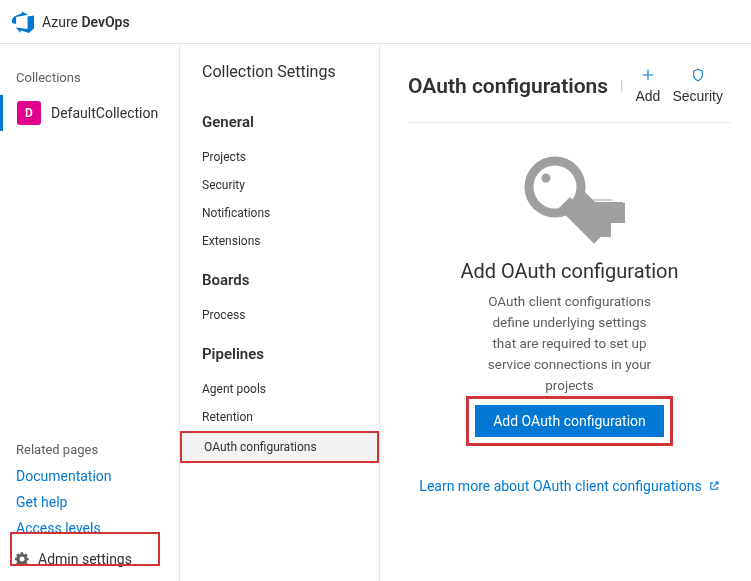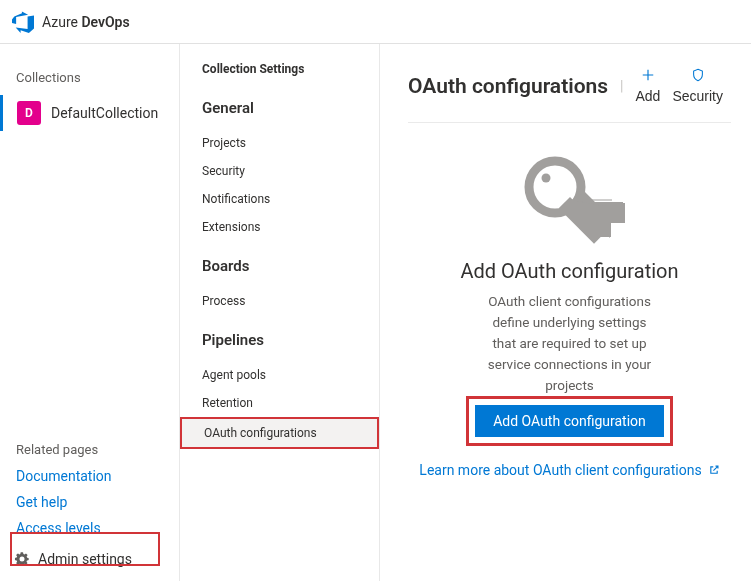--- a/index.html
+++ b/index.html
@@ -79,23 +79,23 @@
     margin: 4px 10px 8px 10px;
   }
 
   
   .col-settings {
     width: 200px;
     border-right: 1px solid #e8e8e8;
     padding: 18px 0 0 22px;
   }
   .col-settings h2 {
-    font-size: 12px;
-    font-weight: 700;
-    margin-bottom: 23px;
+    font-size: 16px;
+    font-weight: 400;
+    margin-bottom: 32px;
   }
   .cat { font-size: 15px; font-weight: 600; margin: 16px 0 12px; }
   .cat:first-of-type { margin-top: 8px; }
   .nav-item {
     font-size: 12px;
     color: #323130;
     padding: 7px 0;
     cursor: pointer;
   }
   .nav-item.selected {
@@ -164,20 +164,21 @@
     margin-bottom: 16px;
   }
   .learn-more {
     color: #0078d4;
     font-size: 14px;
     text-decoration: none;
     cursor: pointer;
     display: flex;
     align-items: center;
     gap: 6px;
+    margin-top: 16px;
   }
 </style>
 </head>
 <body>
 
 <div class="topbar">
   <div class="logo">
     <svg width="22" height="22" viewBox="0 0 24 24">
         <path fill="#0078d4" d="M0 9.2l2.5-3.3 8.3-3.4v-2L17.5 4l-13 2.6v7.5L0 13.2V9.2zm24-4.4v14.3l-5.6 4.8-9-3v3L4 17.9l13 1.6V6.1L24 4.8z"></path>
       </svg>

